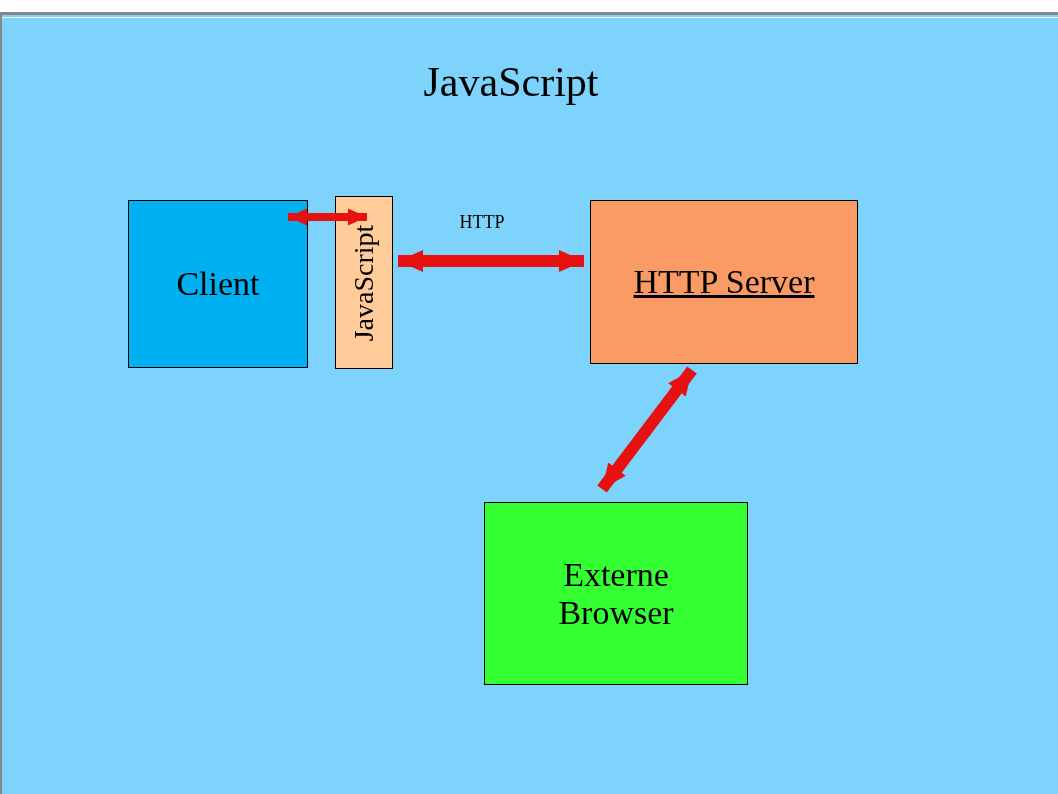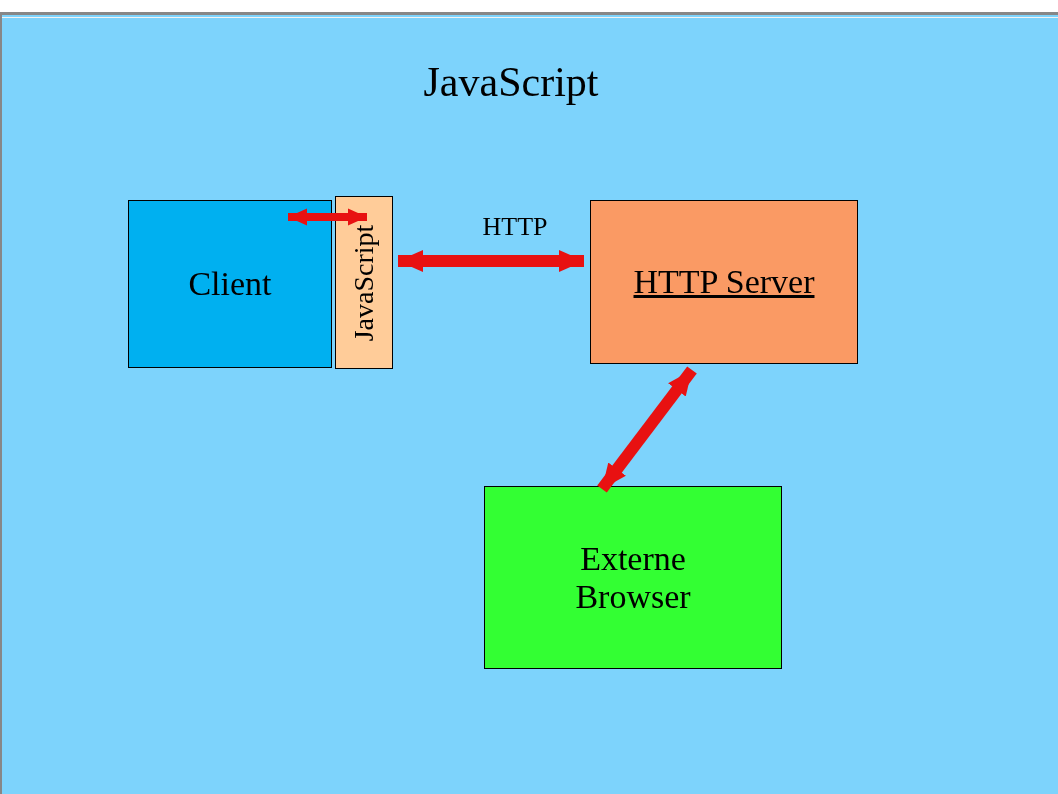--- a/index.html
+++ b/index.html
@@ -45,21 +45,21 @@
     box-sizing: border-box;
     border: 1.5px solid #000000;
     display: flex;
     align-items: center;
     justify-content: center;
     text-align: center;
     color: #000000;
   }
   .node-client {
     left: 128px; top: 188px;
-    width: 204px; height: 168px;
+    width: 180px; height: 168px;
     background: #00b0f0;
     font-size: 34px; line-height: 1.1;
   }
   .node-jsstrip {
     left: 335px; top: 184px;
     width: 58px; height: 173px;
     background: #ffcc99;
     font-size: 28px;
   }
   .node-jsstrip .vtext {
@@ -67,30 +67,30 @@
     white-space: nowrap;
   }
   .node-server {
     left: 590px; top: 188px;
     width: 268px; height: 164px;
     background: #fa9a64;
     font-size: 34px;
     text-decoration: underline;
   }
   .node-extern {
-    left: 484px; top: 474px;
-    width: 298px; height: 183px;
+    left: 484px; top: 490px;
+    width: 264px; height: 183px;
     background: #33ff33;
     font-size: 34px; line-height: 1.1; text-align: center;
   }
   .http-label {
     position: absolute;
-    left: 515px; top: 200px;
+    left: 482px; top: 200px;
     transform: translateX(-50%);
-    font-size: 26px;
+    font-size: 18px;
     color: #000000;
     white-space: nowrap;
   }
   .arrow-layer {
     position: absolute;
     left: 0; top: 0;
     width: 1058px; height: 794px;
     pointer-events: none;
   }
 </style>

